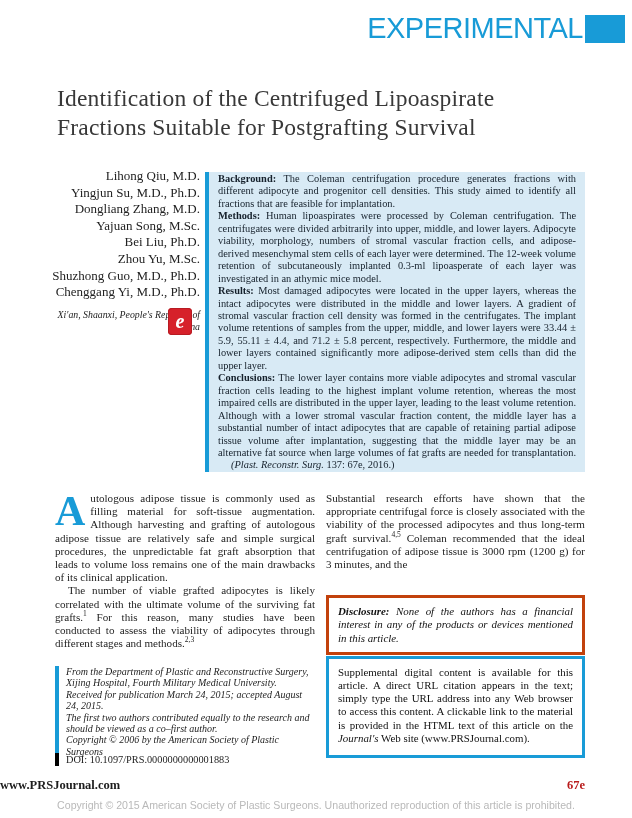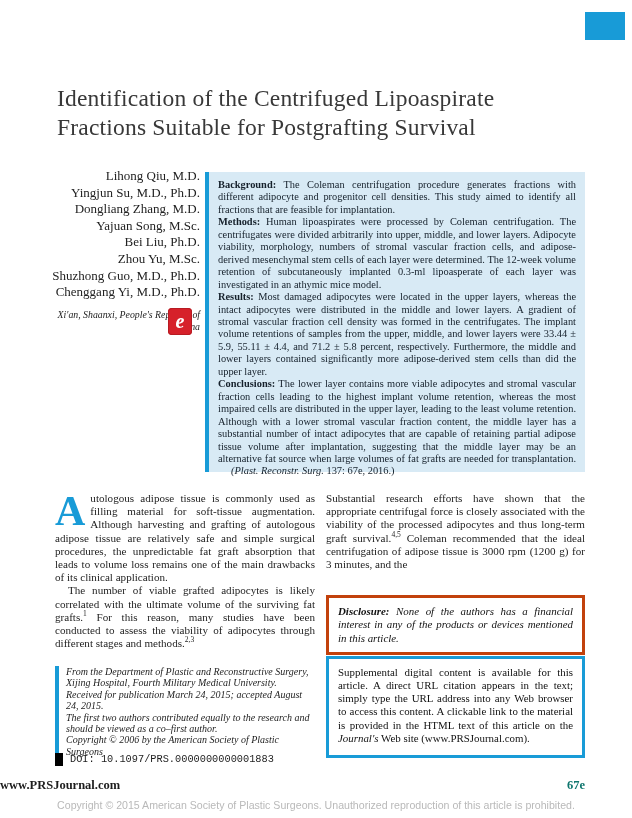--- a/index.html
+++ b/index.html
@@ -22,67 +22,67 @@
   .authors{position:absolute;left:40px;top:168px;width:160px;text-align:right;}
   .author-line{font-size:13px;line-height:16.6px;color:#222;}
   .affiliation{margin-top:8px;font-size:9.8px;line-height:12px;font-style:italic;color:#222;}
   .e-icon{position:absolute;left:168px;top:308px;width:24px;height:27px;background:#D6212A;
         border-radius:4px;color:#ffffff;font-style:italic;font-weight:700;font-size:20px;
         text-align:center;line-height:26px;box-shadow:0 0 0 1px #b71b22 inset;}
 
   
   .abstract{position:absolute;left:205px;top:172px;width:380px;height:300px;
         background:#D8EAF5;border-left:4px solid #189BD7;box-sizing:border-box;
-        padding:7px 9px 6px 9px;}
+        padding:1px 9px 6px 9px;}
   .abstract p{margin:0;font-size:10.4px;line-height:12.45px;text-align:justify;color:#15202b;}
   .abs-label{font-weight:700;}
   .cit{margin-left:13px;white-space:nowrap;}
   .cit .it{font-style:italic;}
 
   
   .col-left{position:absolute;left:55px;top:492px;width:260px;}
   .col-right{position:absolute;left:326px;top:492px;width:259px;}
   .body-par{margin:0;font-size:11.1px;line-height:13.2px;text-align:justify;color:#1d1d1d;}
   .indent{text-indent:13px;}
   .dropcap{float:left;font-size:42px;line-height:34px;font-weight:700;color:#189BD7;
         margin:2px 5px 0 0;font-family:"Liberation Serif",serif;}
   sup{font-size:7.5px;line-height:0;}
 
   
   .footnotes{position:absolute;left:55px;top:666px;width:262px;box-sizing:border-box;
         border-left:4px solid #189BD7;padding-left:7px;}
   .fn-line{font-size:10px;line-height:11.4px;font-style:italic;color:#1d1d1d;}
   .doi{position:absolute;left:55px;top:753px;width:262px;box-sizing:border-box;
-        border-left:8px solid #000000;padding-left:7px;
-        font-size:10.3px;line-height:13px;color:#1d1d1d;font-family:Liberation Mono, monospace;}
+        border-left:4px solid #000000;padding-left:7px;
+        font-size:10.3px;line-height:13px;color:#1d1d1d;}
 
   
   .disclosure{position:absolute;left:326px;top:595px;width:259px;box-sizing:border-box;
         border:3px solid #c2410c;padding:7px 9px;background:#ffffff;}
   .disclosure .txt{font-size:10.9px;line-height:13.4px;font-style:italic;text-align:justify;color:#111;}
   .disclosure .lbl{font-weight:700;}
   .supplemental{position:absolute;left:326px;top:656px;width:259px;height:102px;box-sizing:border-box;
         border:3px solid #189BD7;padding:7px 9px;background:#ffffff;}
   .supplemental .txt{font-size:10.9px;line-height:13.15px;text-align:justify;color:#111;}
   .supplemental .it{font-style:italic;}
 
   
   .footer-url{position:absolute;left:0;right:0;top:778px;text-align:left;
         font-size:12.5px;font-weight:700;color:#1d1d1d;}
-  .footer-page{position:absolute;right:47px;top:778px;font-size:12.5px;font-weight:700;color:#0f766e;}
+  .footer-page{position:absolute;right:47px;top:778px;font-size:12.5px;font-weight:700;color:#b91c1c;}
   .copyright{position:absolute;left:0;right:0;top:799px;text-align:center;
         font-family:"Liberation Sans",sans-serif;font-size:10.6px;color:#b9b9b9;}
 </style>
 </head>
 <body>
 
 <div class="page">
 
   <div class="banner">
-    <span class="banner-square"></span>
+    <span class="banner-word">EXPERIMENTAL</span><span class="banner-square"></span>
   </div>
 
   <div class="title">Identification of the Centrifuged Lipoaspirate Fractions Suitable for Postgrafting Survival</div>
 
   <div class="authors">
     <div class="author-line">Lihong Qiu, M.D.</div>
     <div class="author-line">Yingjun Su, M.D., Ph.D.</div>
     <div class="author-line">Dongliang Zhang, M.D.</div>
     <div class="author-line">Yajuan Song, M.Sc.</div>
     <div class="author-line">Bei Liu, Ph.D.</div>

